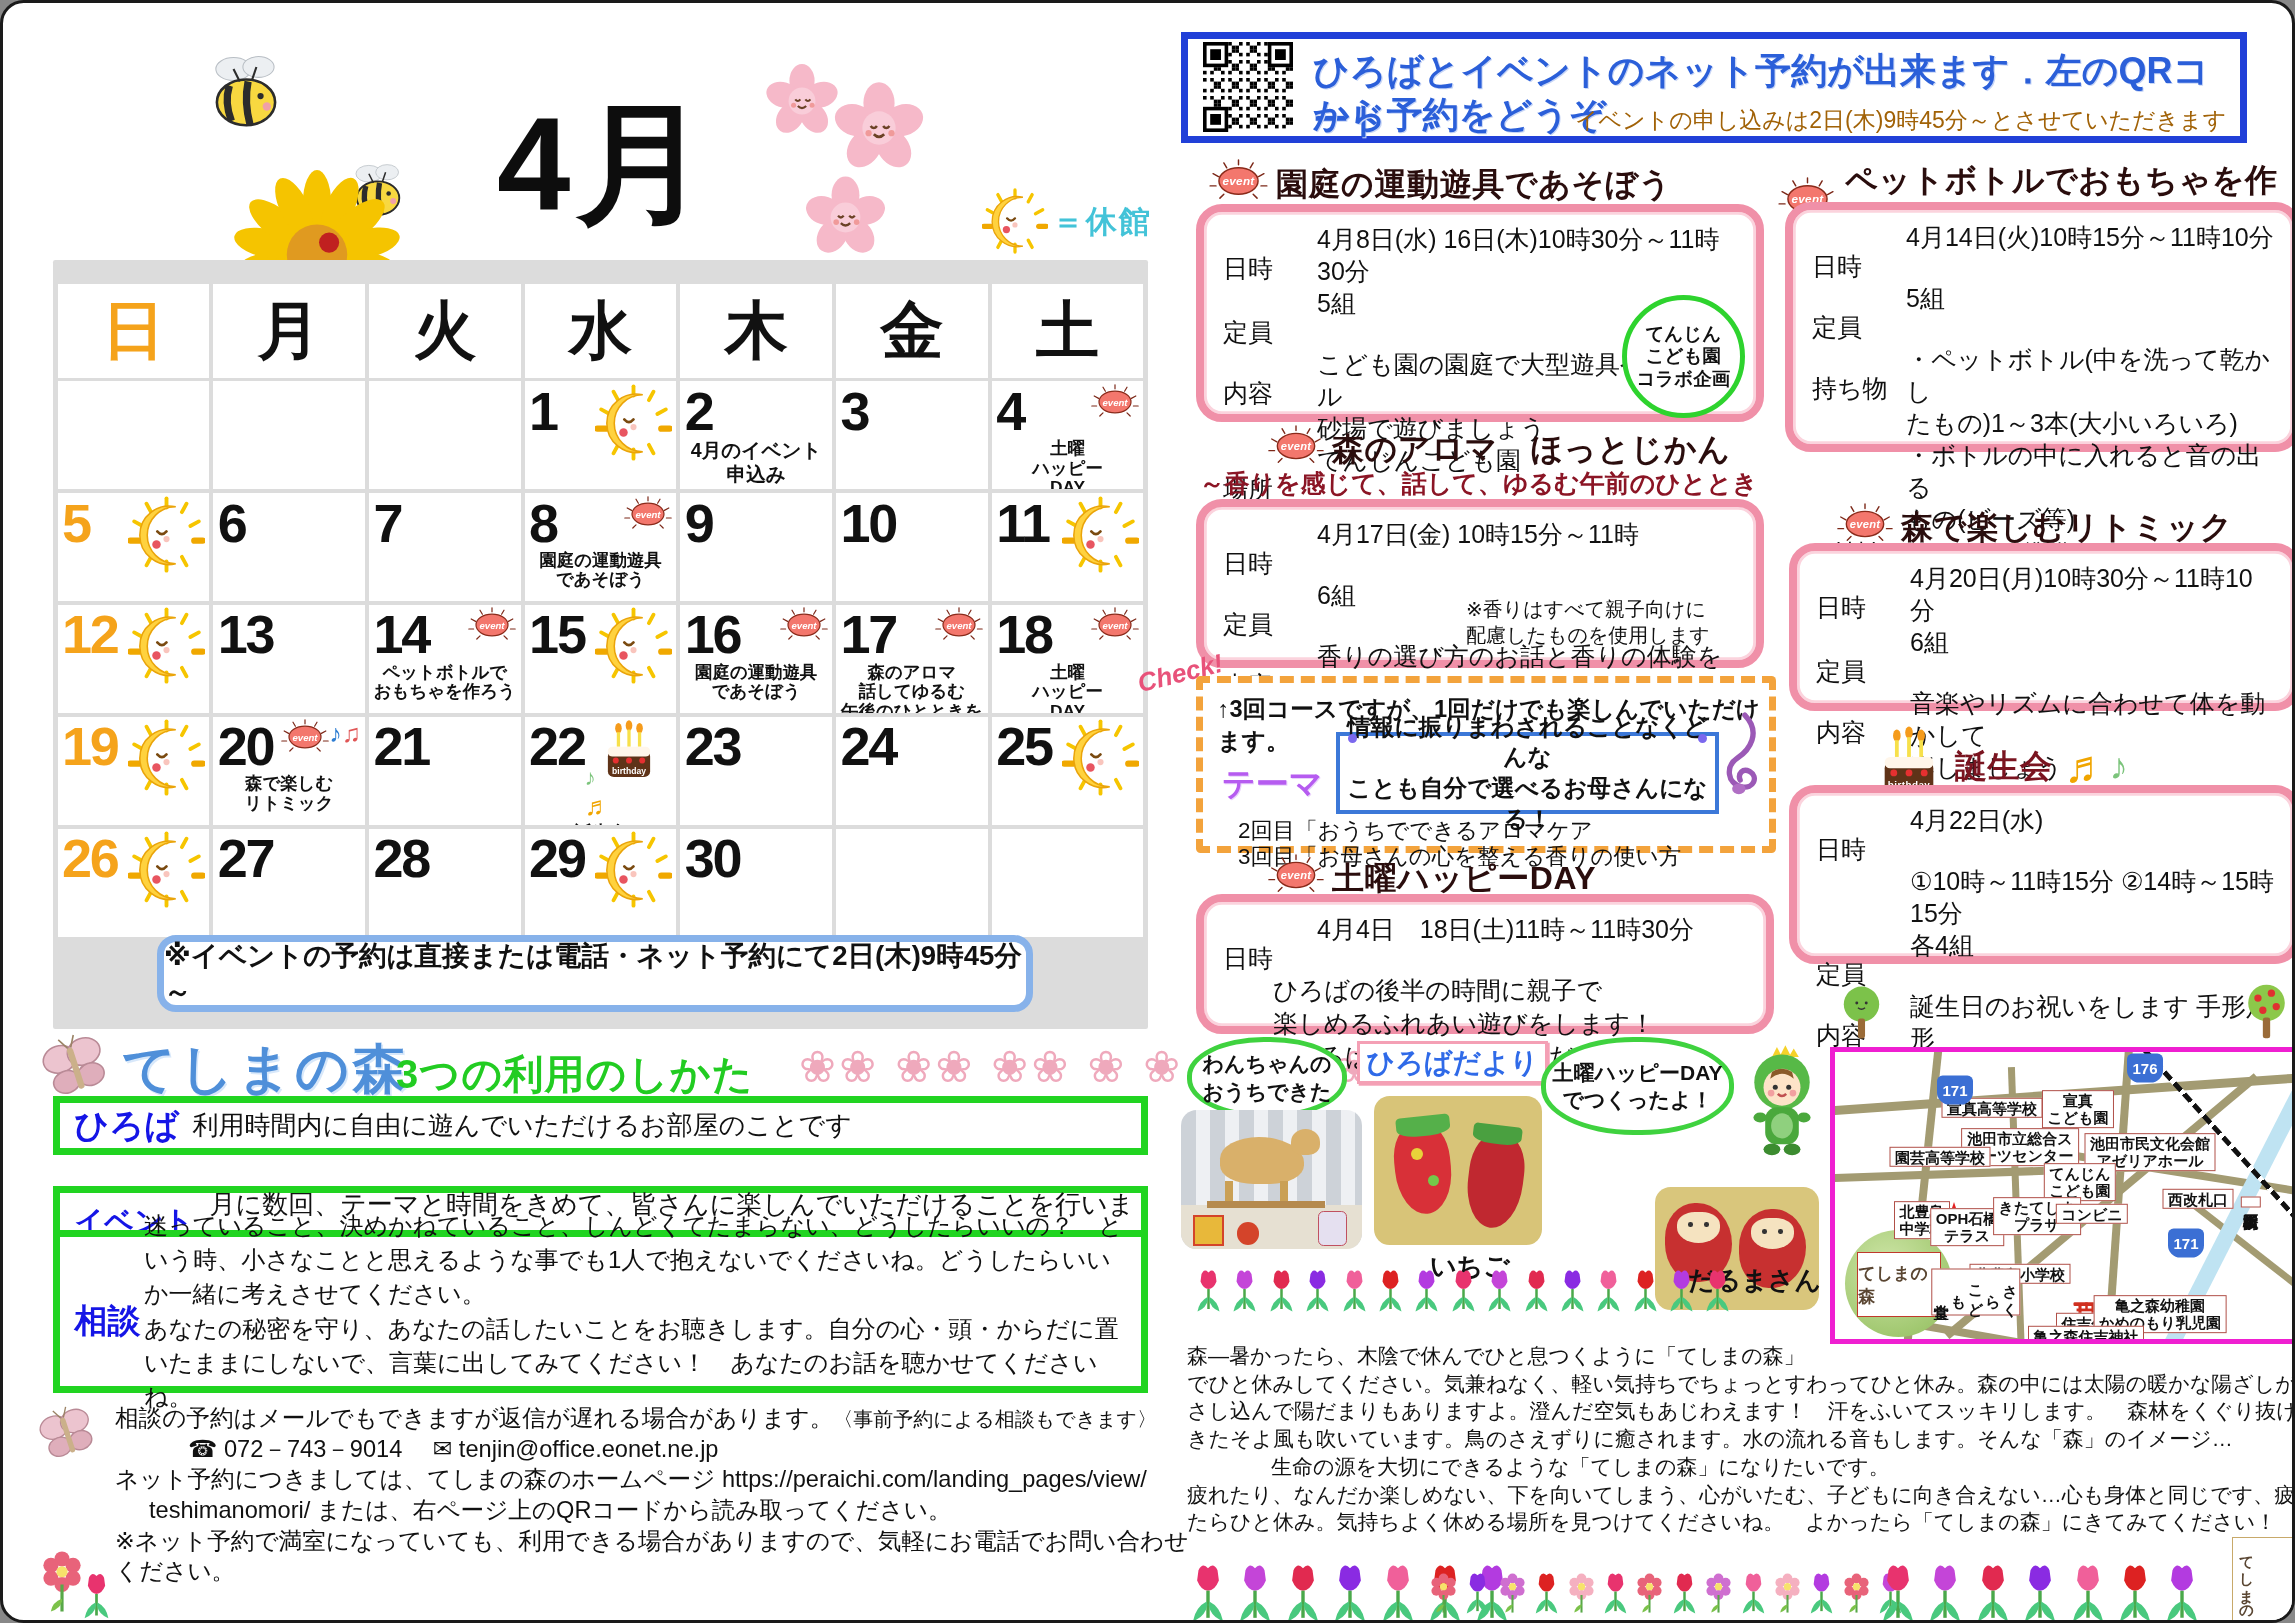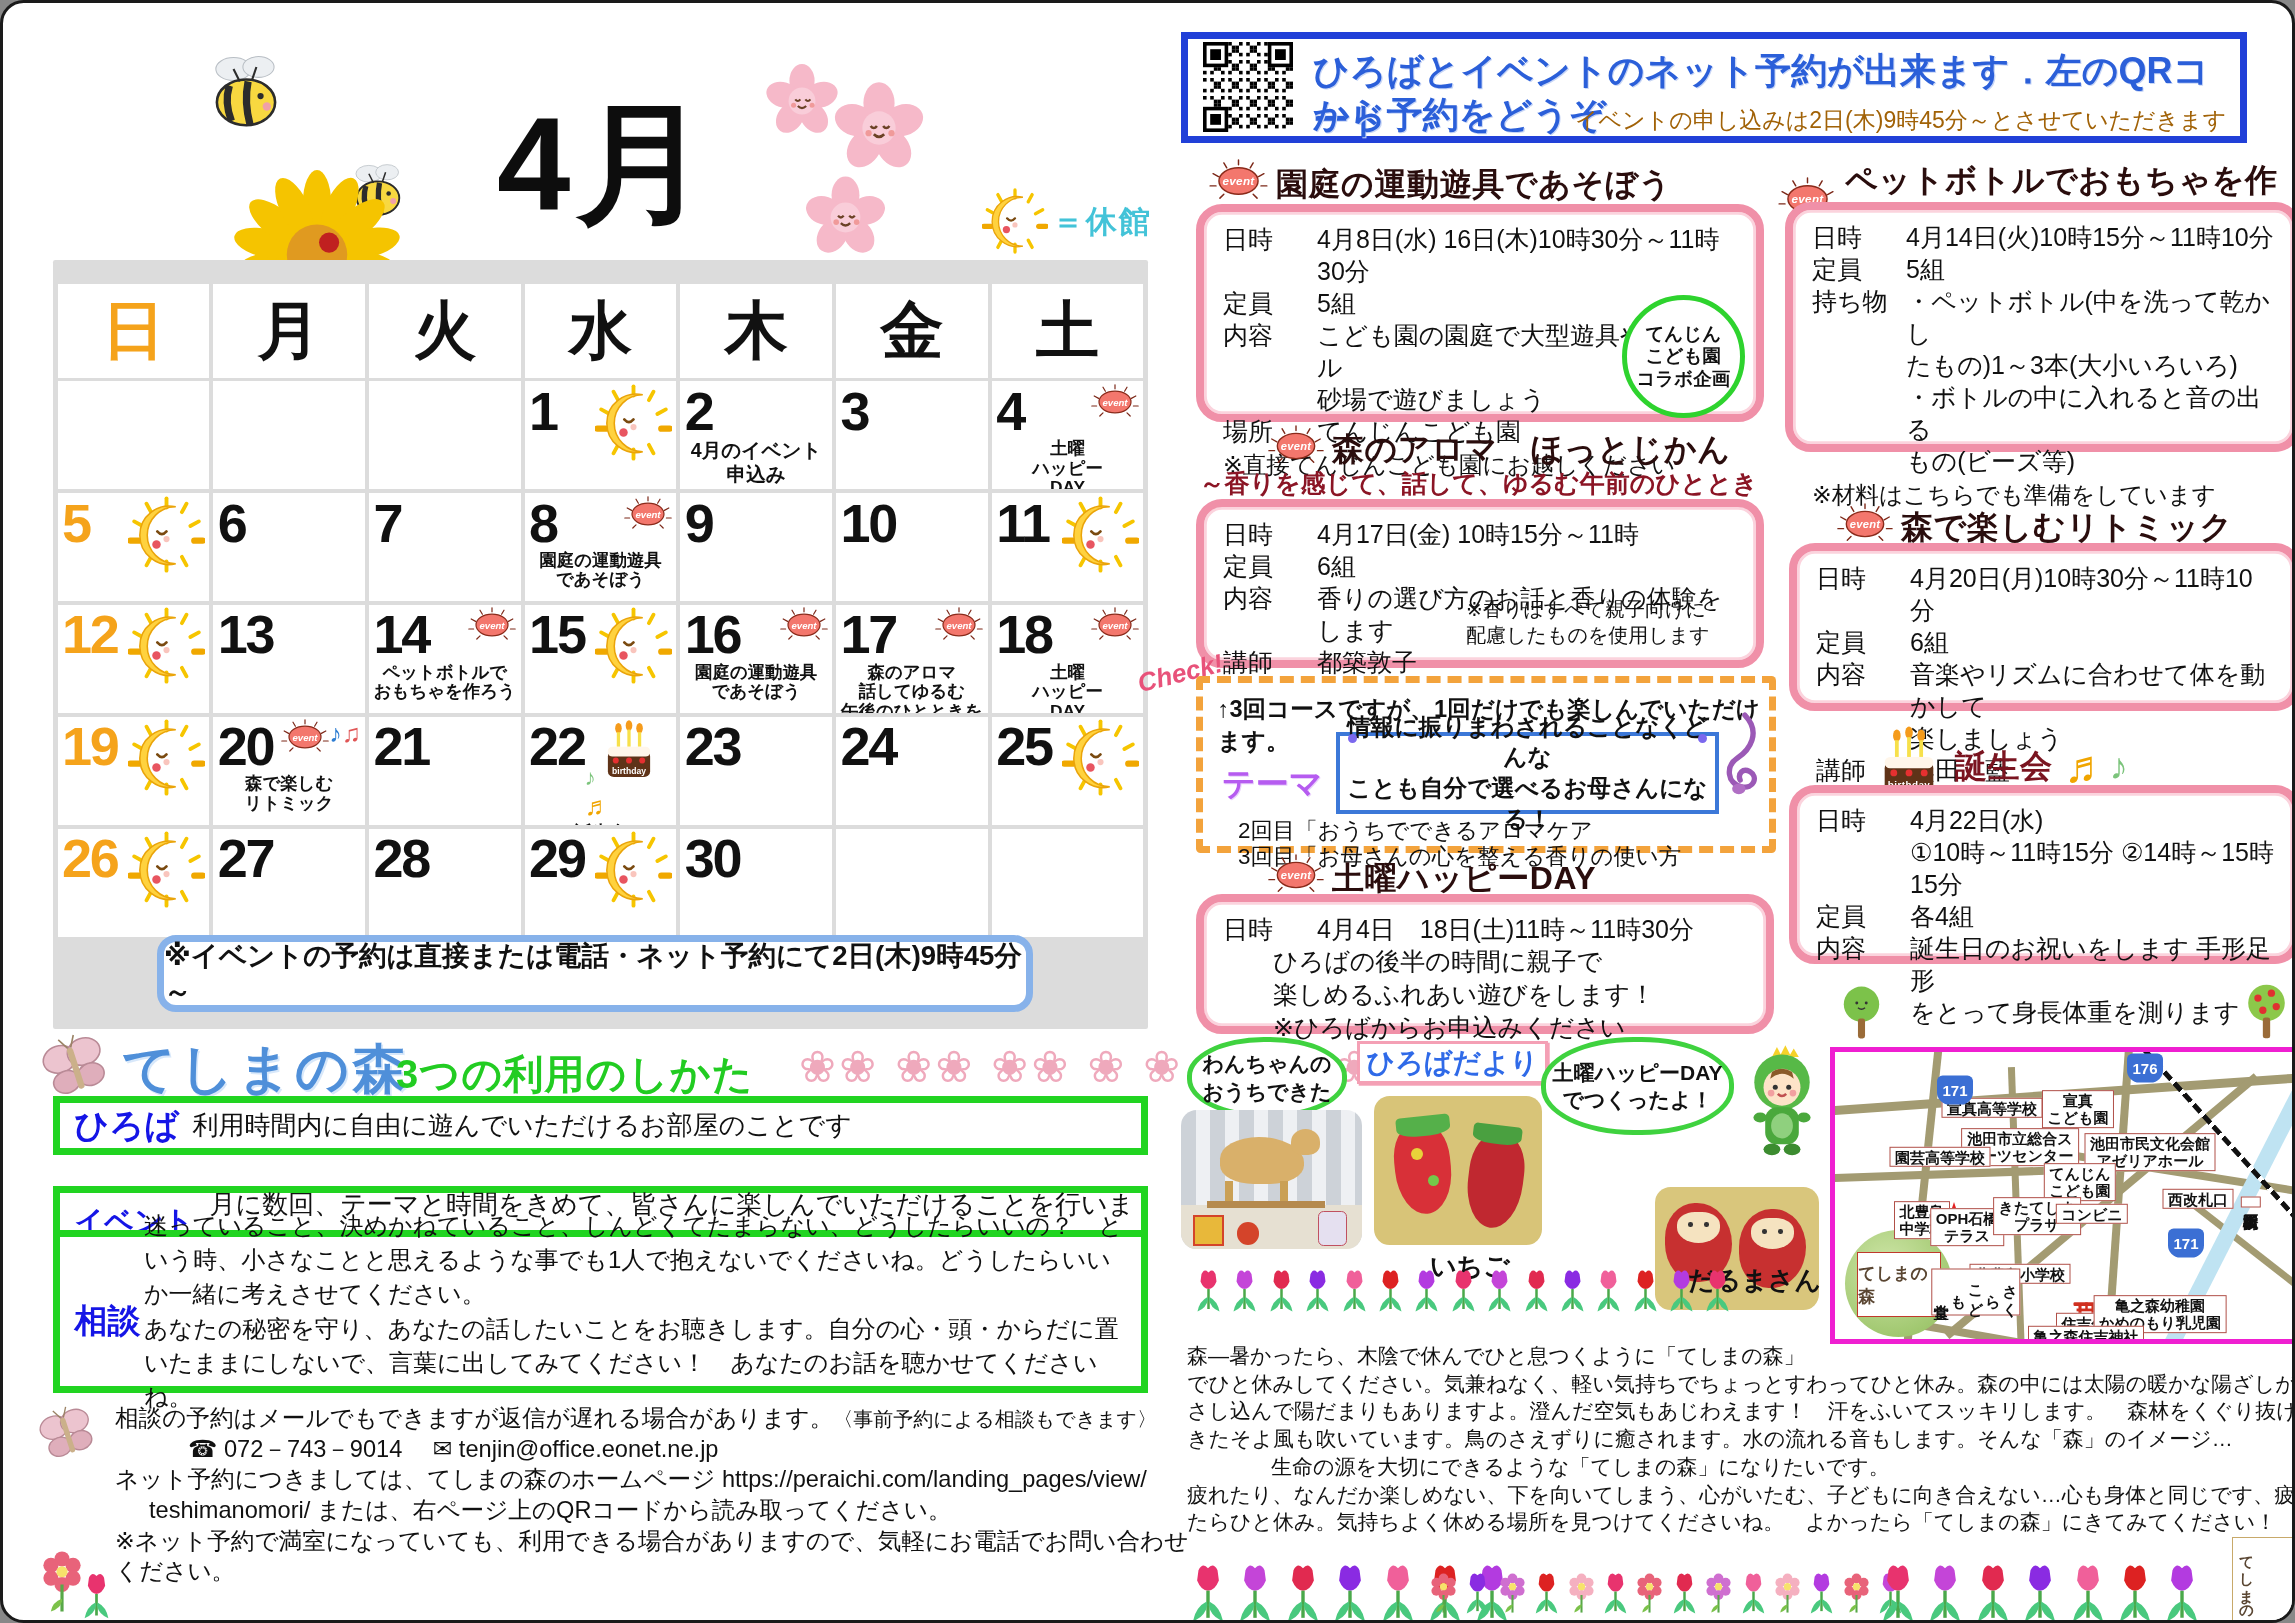--- a/index.html
+++ b/index.html
@@ -61,21 +61,21 @@
               text-shadow:1.1px 1.1px 0 #c8d6f6;}
   #banner .t2{position:absolute;left:125px;top:52px;font-size:36px;font-weight:bold;color:#2b5fd9;
               text-shadow:1.1px 1.1px 0 #c8d6f6;}
   #banner .nt{position:absolute;left:387px;top:66px;font-size:23px;color:#a16207;}
 
   .evtitle{display:flex;align-items:center;font-size:32px;font-weight:bold;color:#2a0d0d;letter-spacing:0.6px;}
   .evtitle .tx{margin-left:7.9px;}
   .pinkbox{border:8.4px solid #f090a8;border-radius:26px;background:#fff;box-sizing:border-box;
            box-shadow:0 0 0 2.8px #fbd3dd inset;padding:11.2px 19px;}
   .frow{display:flex;font-size:25px;line-height:1.28;}
-  .fk{width:94px;flex:none;}
+  .fk{width:94px;flex:none;margin-top:29px;}
   .fv{white-space:pre-line;}
   .evnote{font-size:23.6px;margin-top:2.2px;}
   #garden-badge{position:absolute;right:11.2px;top:83px;width:113px;height:113px;border:5px solid #2ed32e;
                 border-radius:50%;display:flex;align-items:center;justify-content:center;text-align:center;
                 font-size:18.5px;font-weight:bold;line-height:1.22;background:#fff;white-space:pre-line;}
   #aroma-sub{left:1184px;top:464px;width:583px;text-align:center;font-size:25px;font-weight:bold;color:#8b1525;}
   #aroma-note{position:absolute;left:262px;top:89px;width:292px;font-size:20px;line-height:1.3;white-space:pre-line;}
 
   #theme-box{left:1193px;top:673px;width:580px;height:177px;border:7.3px dashed #f3a33c;border-radius:4.5px;
              background:#fff;box-sizing:border-box;}

